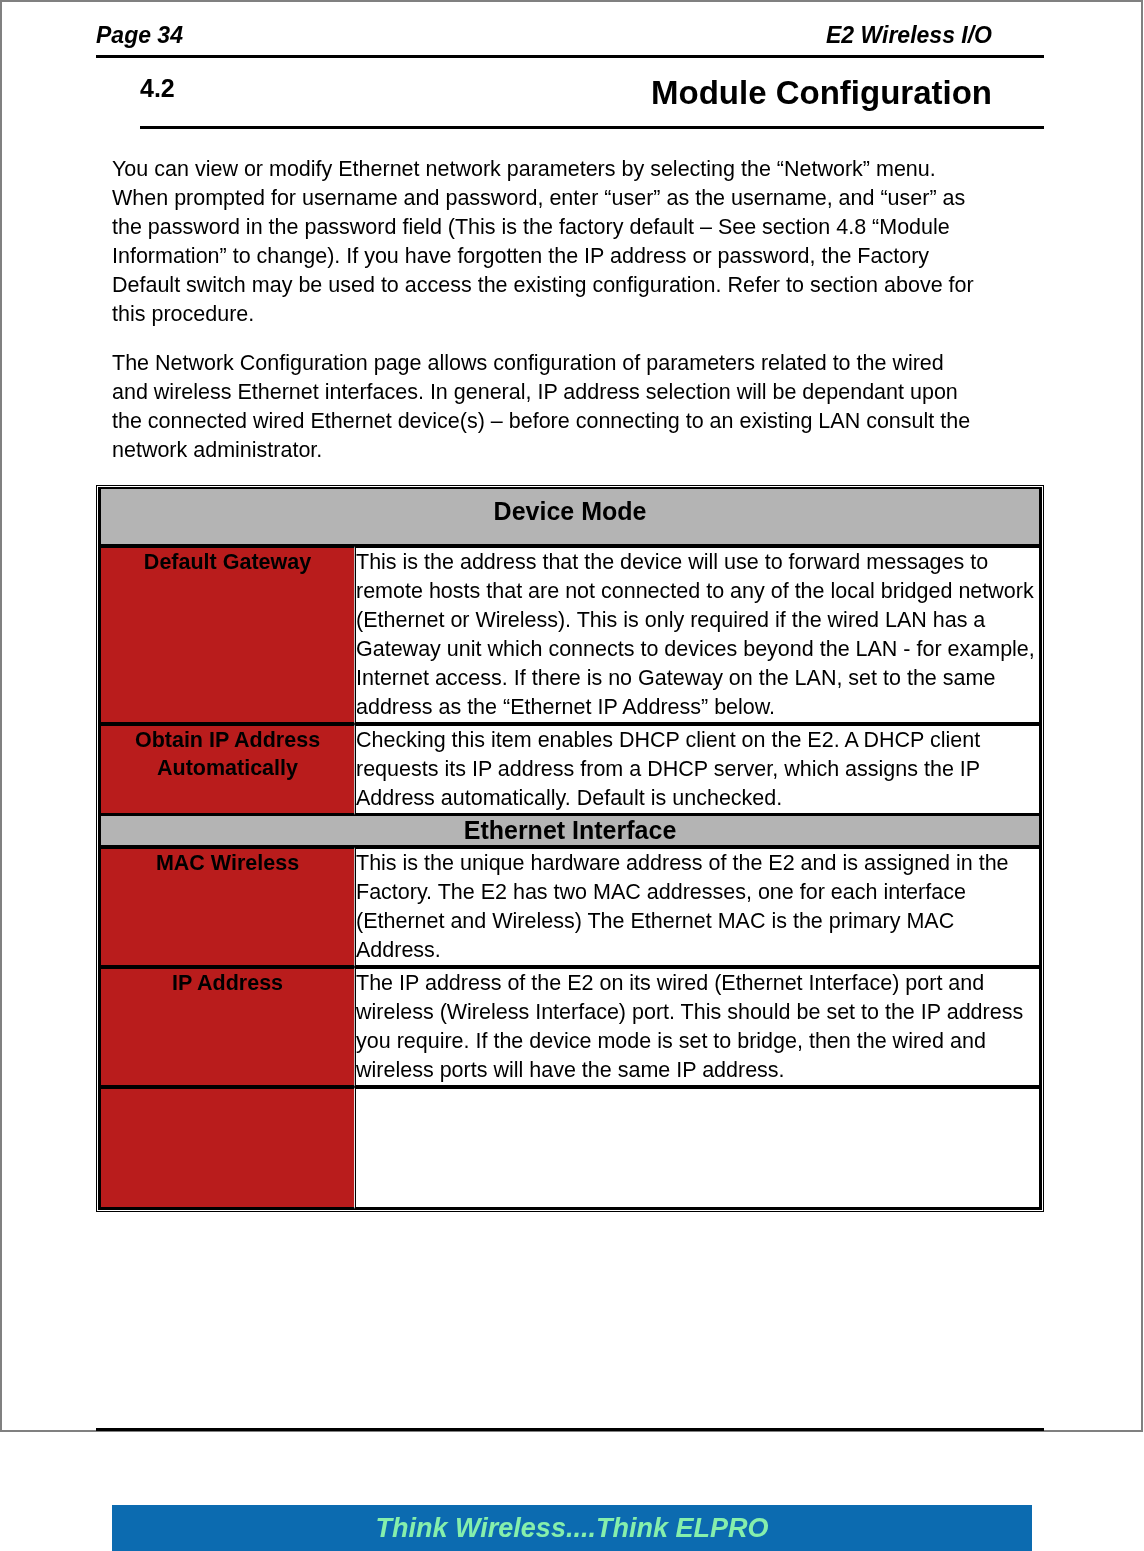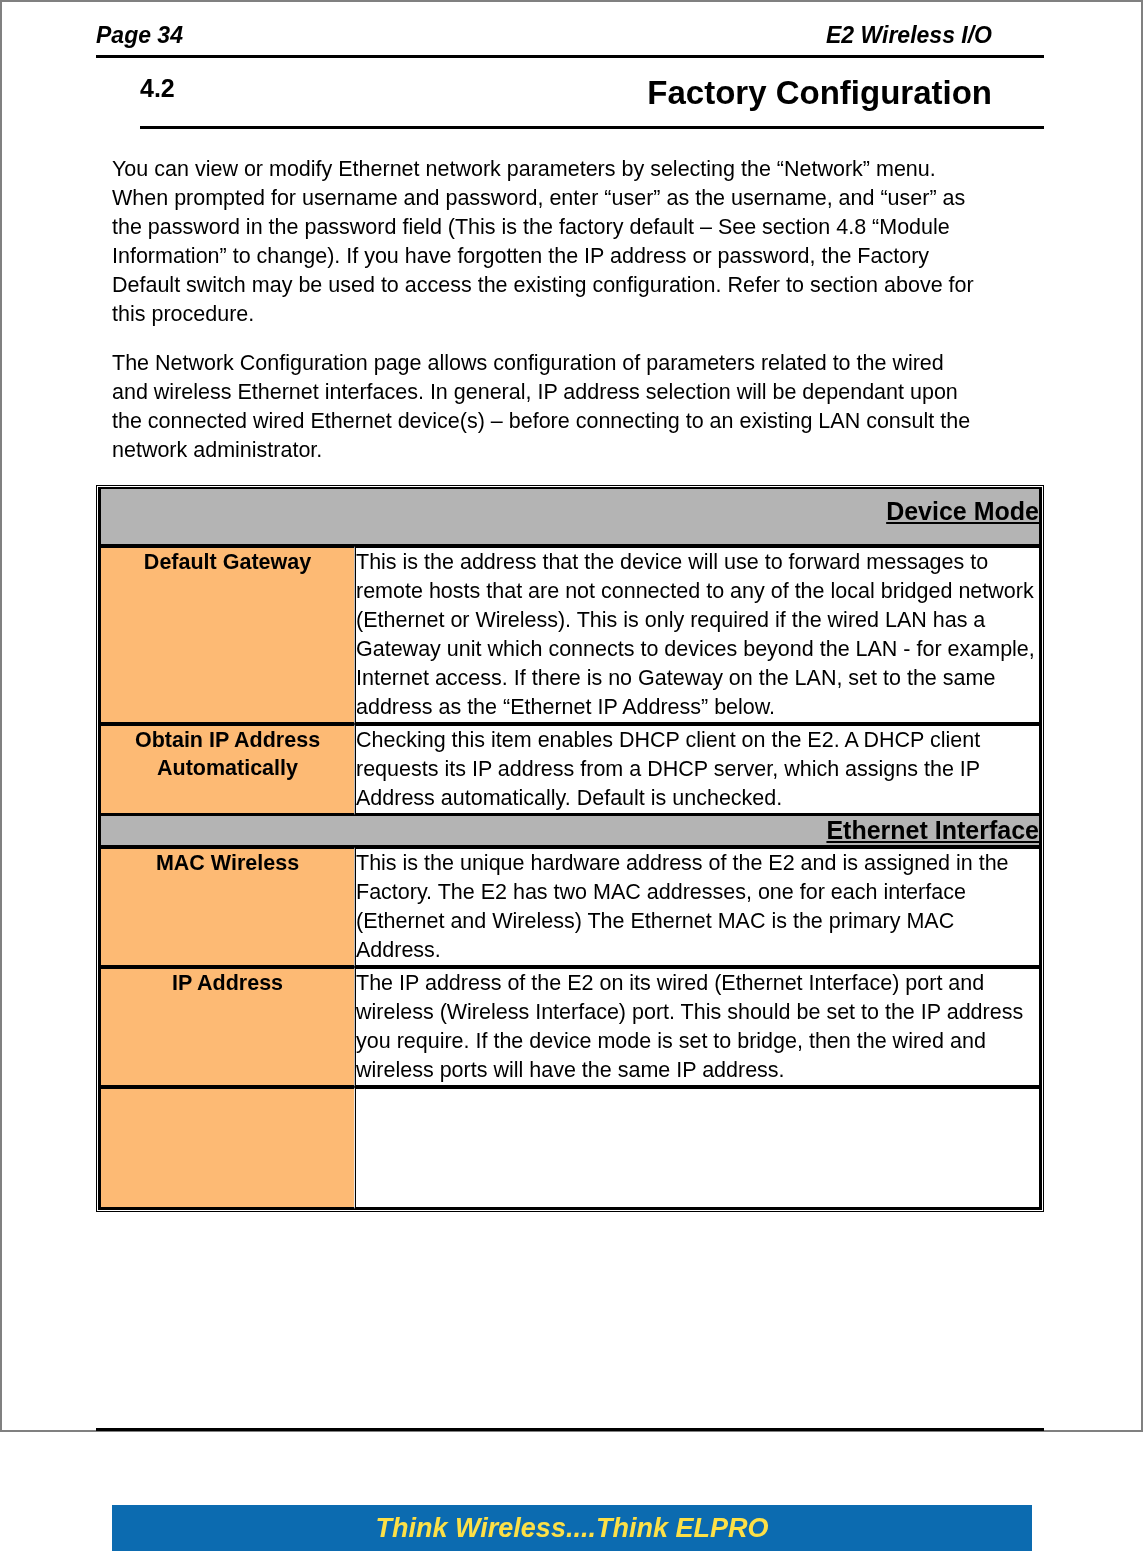--- a/index.html
+++ b/index.html
@@ -107,32 +107,31 @@
     border: 3px double #000000;
     box-sizing: border-box;
     table-layout: fixed;
   }
   .tbl td, .tbl th {
     vertical-align: top;
     padding: 0;
   }
   .band {
     background: #b4b4b4;
-    text-align: right;
+    text-align: center;
     font-size: 25px;
     font-weight: bold;
     border: 2px solid #000000;
     border-top: 1px solid #000000;
     padding: 6px 0 16px 0;
     box-sizing: border-box;
-    text-decoration: underline;
   }
   .band.first-band { padding-top: 8px; padding-bottom: 18px; }
   .lbl {
-    background: #fdba74;
+    background: #b91c1c;
     text-align: center;
     font-size: 21.5px;
     font-weight: bold;
     line-height: 28px;
     border: 2px solid #000000;
     border-right: 1px solid #bdbdbd;
     padding: 8px 14px 8px 10px;
     box-sizing: border-box;
     width: 256px;
   }
@@ -157,21 +156,21 @@
     height: 0;
     border-top: 3px solid #000000;
   }
   .banner {
     position: absolute;
     left: 112px;
     top: 1505px;
     width: 920px;
     height: 46px;
     background: #0c6bb0;
-    color: #fde047;
+    color: #86efac;
     font-size: 27px;
     font-weight: bold;
     font-style: italic;
     display: flex;
     align-items: center;
     justify-content: center;
     letter-spacing: 0px;
     box-sizing: border-box;
   }
 </style>
@@ -185,21 +184,21 @@
   <div class="content">
 
     <div class="runhead">
       <div class="runhead-left">Page 34</div>
       <div class="runhead-right">E2 Wireless I/O</div>
     </div>
     <div class="rule-head"></div>
 
     <div class="sectionline">
       <div class="sec-num">4.2</div>
-      <div class="sec-title">Factory Configuration</div>
+      <div class="sec-title">Module Configuration</div>
     </div>
     <div class="rule-sec"></div>
 
     <p class="para first">You can view or modify Ethernet network parameters by selecting the “Network” menu. When prompted for username and password, enter “user” as the username, and “user” as the password in the password field (This is the factory default – See section 4.8 “Module Information” to change). If you have forgotten the IP address or password, the Factory Default switch may be used to access the existing configuration. Refer to section above for this procedure.</p>
     <p class="para second">The Network Configuration page allows configuration of parameters related to the wired and wireless Ethernet interfaces. In general, IP address selection will be dependant upon the connected wired Ethernet device(s) – before connecting to an existing LAN consult the network administrator.</p>
 
     <table class="tbl">
       <colgroup>
         <col style="width:256px">
         <col style="width:686px">

